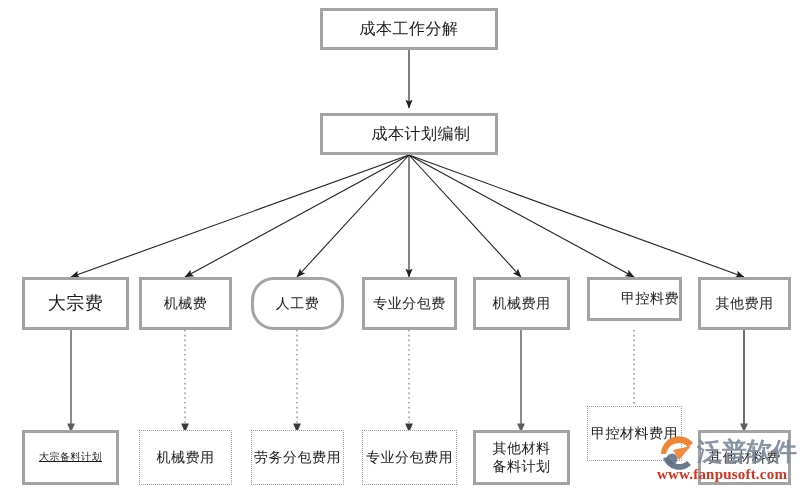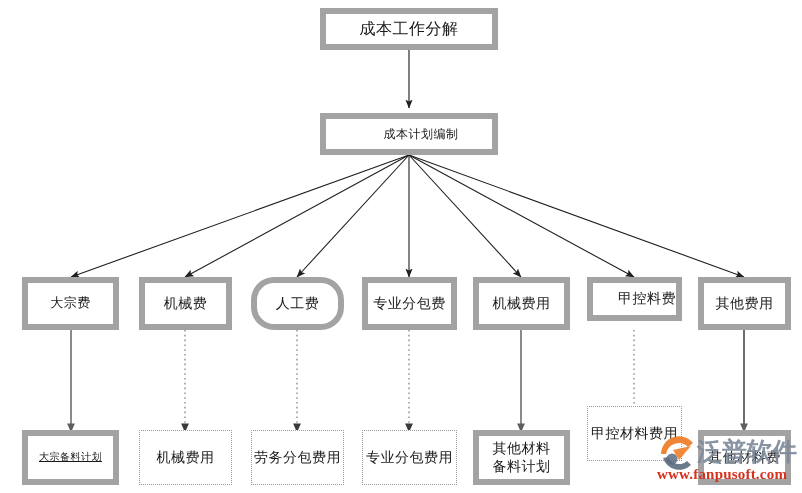--- a/index.html
+++ b/index.html
@@ -24,21 +24,21 @@
     align-items: center;
     justify-content: center;
     text-align: center;
     color: #1a1a1a;
     background: #ffffff;
     line-height: 1.25;
     letter-spacing: 0.5px;
     z-index: 3;
   }
   .node.solid {
-    border: 6px solid #a3a3a3;
+    border: 3px solid #a3a3a3;
   }
   .node.dotted {
     border: 1px dotted #9a9a9a;
   }
   .node .lbl {
     display: block;
     white-space: pre-line;
   }
   .svg-layer {
     position: absolute;
@@ -124,25 +124,25 @@
     <line x1="409" y1="330" x2="409" y2="432" stroke="#6d6d6d" stroke-width="1.1" stroke-dasharray="1.6 3.2" marker-end="url(#ah-dot)"></line>
     <line x1="521" y1="330" x2="521" y2="432" stroke="#6e6e6e" stroke-width="1.6" marker-end="url(#ah-gray)"></line>
     <line x1="634" y1="330" x2="634" y2="432" stroke="#6d6d6d" stroke-width="1.1" stroke-dasharray="1.6 3.2" marker-end="url(#ah-dot)"></line>
     <line x1="744" y1="330" x2="744" y2="432" stroke="#1f1f1f" stroke-width="1.3" marker-end="url(#ah-gray)"></line>
   </svg>
 
   <div class="node solid" style="left:320px; top:8px; width:178px; height:42px; font-size:16px;">
     <span class="lbl">成本工作分解</span>
   </div>
 
-  <div class="node solid" style="left:320px; top:113px; width:178px; height:42px; font-size:12px;padding-left:24px;">
+  <div class="node solid" style="left:320px; top:113px; width:178px; height:42px; font-size:16px;padding-left:24px;">
     <span class="lbl">成本计划编制</span>
   </div>
 
-  <div class="node solid" style="left:22px; top:277px; width:97px; height:53px; font-size:13px;">
+  <div class="node solid" style="left:22px; top:277px; width:107px; height:53px; font-size:18px;">
     <span class="lbl">大宗费</span>
   </div>
   <div class="node solid" style="left:139px; top:277px; width:93px; height:53px; font-size:14px;">
     <span class="lbl">机械费</span>
   </div>
   <div class="node solid" style="left:251px; top:277px; width:93px; height:53px; font-size:14px;border-radius:23px;">
     <span class="lbl">人工费</span>
   </div>
   <div class="node solid" style="left:362px; top:277px; width:95px; height:53px; font-size:14px;">
     <span class="lbl">专业分包费</span>

